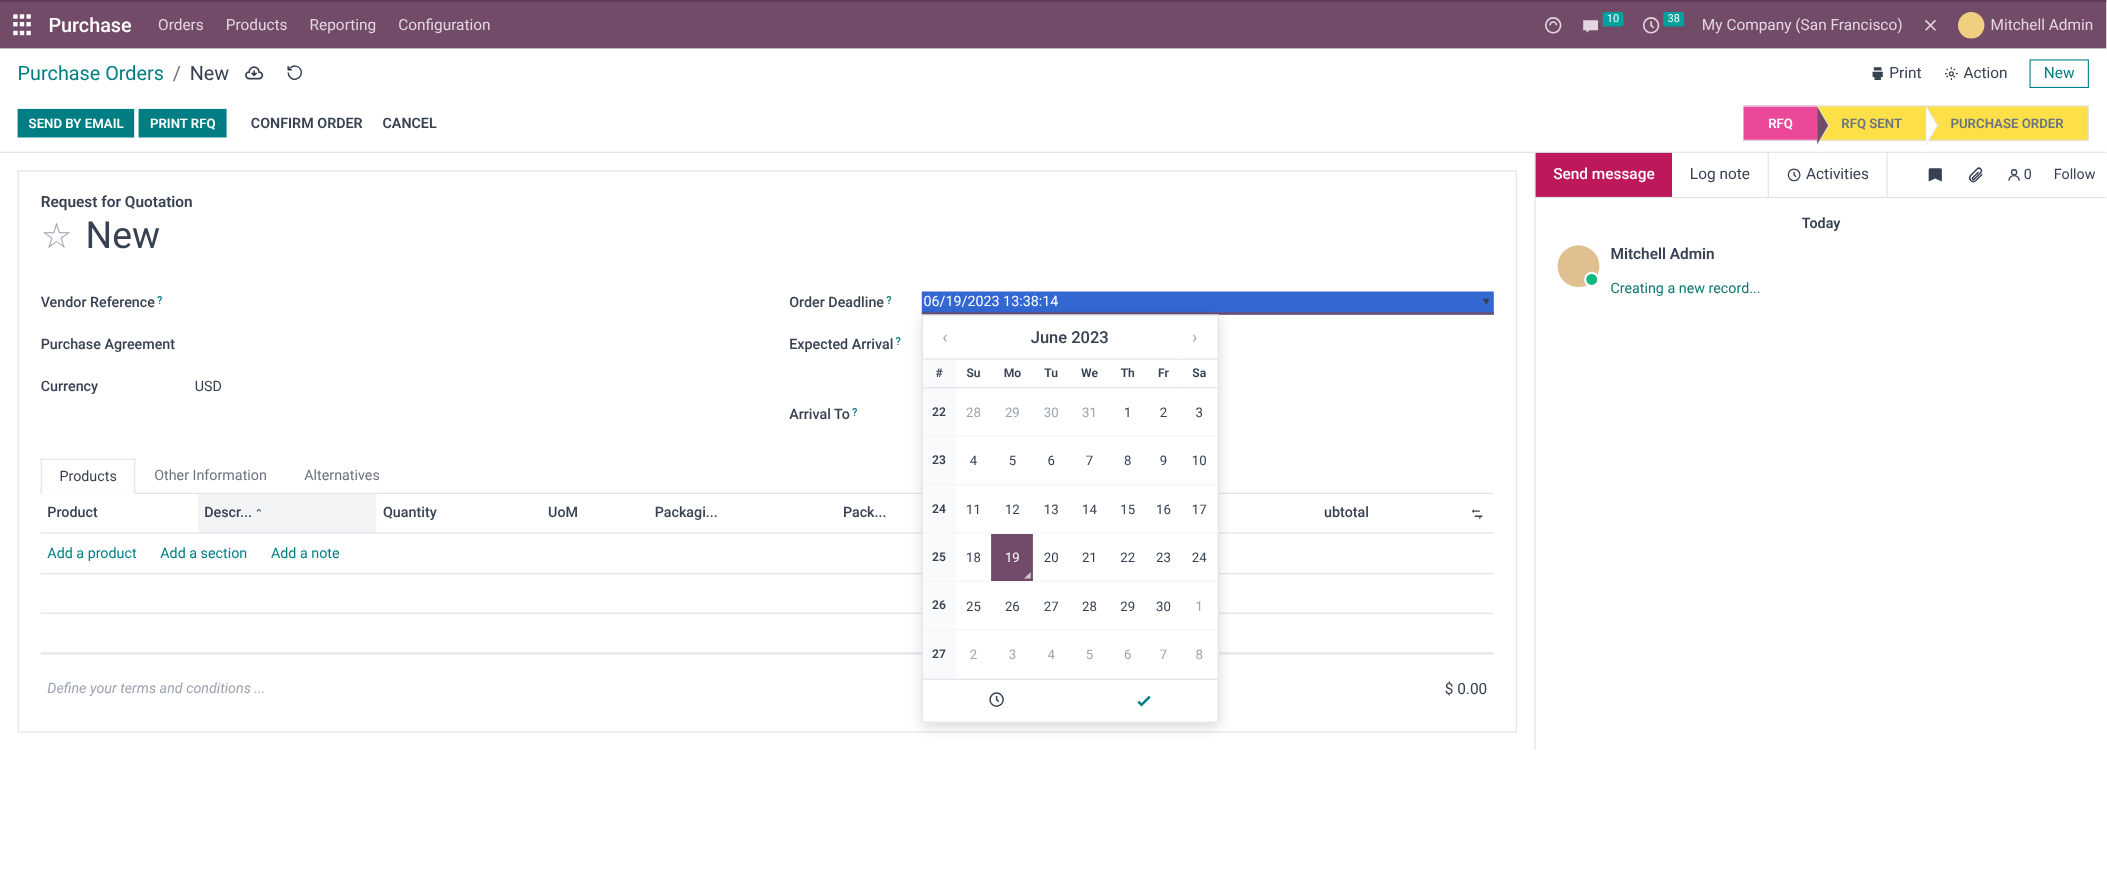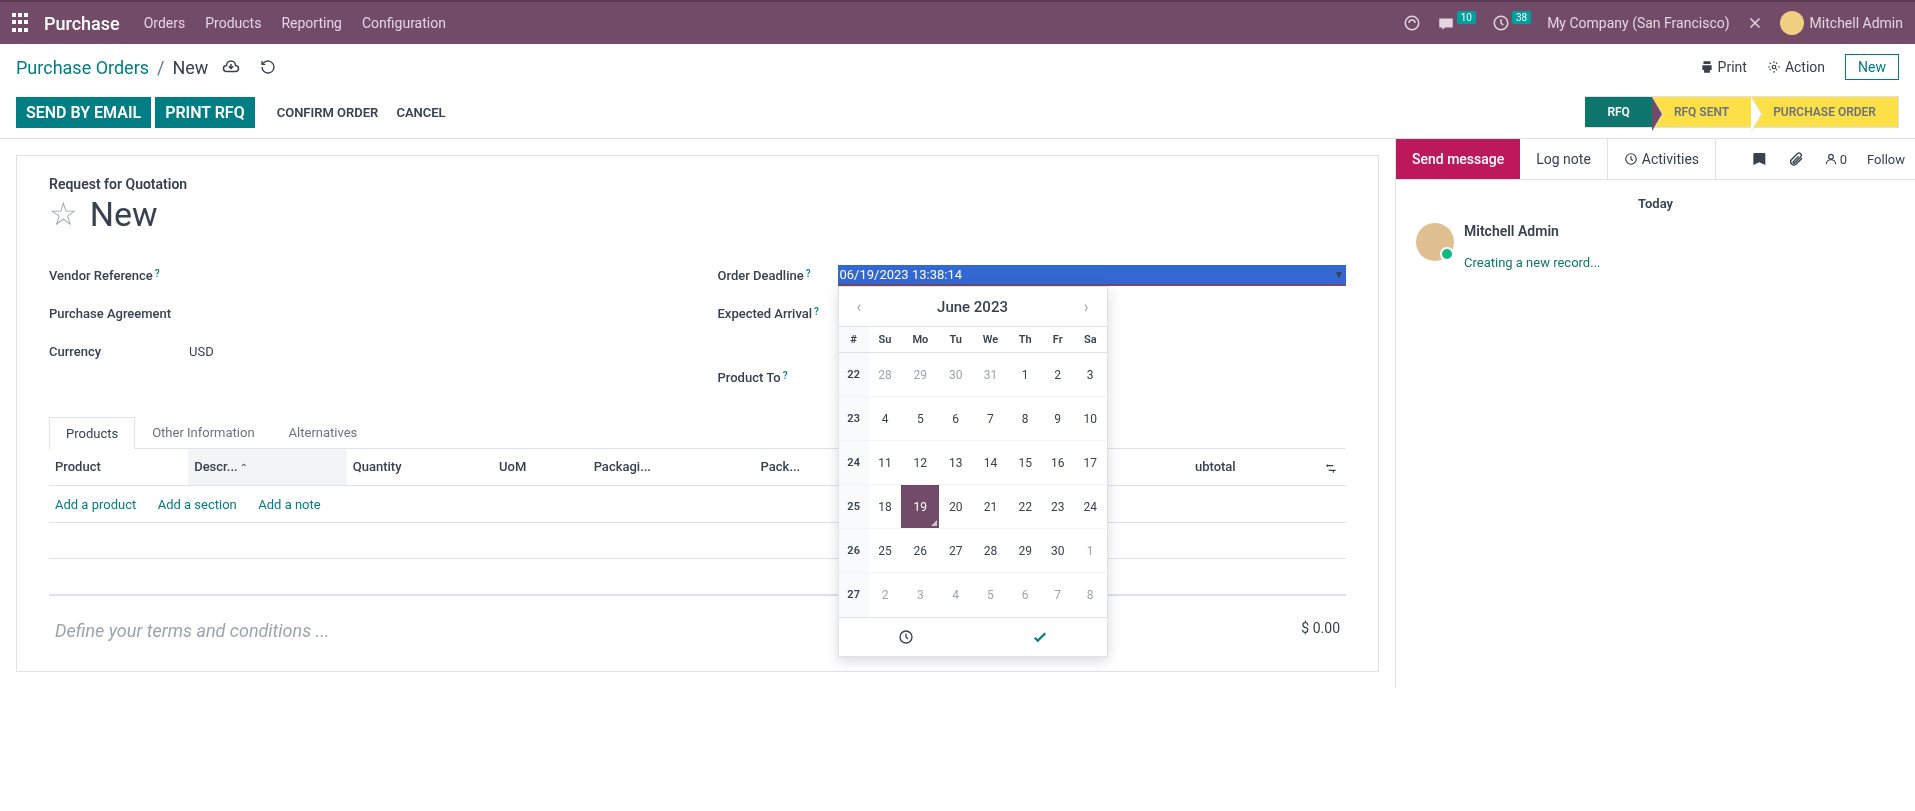--- a/index.html
+++ b/index.html
@@ -22,36 +22,36 @@
 .crumb-bar .crumb-sep { margin: 0 8px; font-size: 18px; color: #6b7280; }
 .crumb-bar .crumb-current { font-size: 18px; color: #374151; }
 .crumb-bar .crumb-icons { margin-left: 14px; color: #374151; display: flex; gap: 20px; }
 .crumb-bar .crumb-icons span { cursor: pointer; }
 .crumb-bar .spacer { flex: 1; }
 .crumb-bar .action-btn { display: flex; align-items: center; gap: 4px; margin-left: 20px; cursor: pointer; color: #374151; }
 .crumb-bar .new-btn { border: 1px solid #017e84; color: #017e84; padding: 4px 12px; margin-left: 20px; cursor: pointer; font-size: 14px; }
 
 
 .status-bar { display: flex; align-items: center; padding: 6px 16px 10px; border-bottom: 1px solid #dee2e6; }
-.status-bar .btn-primary { background: #017e84; color: #fff; border: none; padding: 6px 10px; font-weight: 600; font-size: 16px; margin-right: 4px; cursor: pointer; }
+.status-bar .btn-primary { background: #017e84; color: #fff; border: none; padding: 6px 10px; font-weight: 600; font-size: 12px; margin-right: 4px; cursor: pointer; }
 .status-bar .btn-link { background: none; border: none; color: #374151; font-weight: 600; font-size: 13px; margin-left: 18px; cursor: pointer; }
 .status-bar .spacer { flex: 1; }
 .status-bar .stage { position: relative; padding: 8px 22px; font-size: 12px; font-weight: 600; color: #6b7280; background: #fde047; border-top: 1px solid #dee2e6; border-bottom: 1px solid #dee2e6; }
-.status-bar .stage.active { background: #0f766e; color: #fff; }
+.status-bar .stage.active { background: #ec4899; color: #fff; }
 .status-bar .stage::after { content:''; position:absolute; right:-10px; top:0; width:0; height:0; border-top:17px solid transparent; border-bottom:17px solid transparent; border-left:10px solid #fff; z-index:2; }
 .status-bar .stage.active::after { border-left-color: #714B67; }
 .status-bar .stage:last-child::after { display:none; }
 .status-bar .stage::before { content:''; position:absolute; right:-11px; top:-1px; width:0; height:0; border-top:18px solid transparent; border-bottom:18px solid transparent; border-left:11px solid #dee2e6; z-index:1; }
 .status-bar .stage:last-child::before { display:none; }
 .status-bar .stage:last-child { border-right: 1px solid #dee2e6; }
 
 
 .layout { display: flex; }
 .main { flex: 1; padding: 16px; }
-.sheet { border: 1px solid #dee2e6; padding: 20px 32px; background: #fff; }
+.sheet { border: 1px solid #dee2e6; padding: 20px 20px; background: #fff; }
 
 
 .sheet .form-title { font-size: 14px; font-weight: 600; color: #374151; }
 .sheet .title-row { display: flex; align-items: center; gap: 12px; margin-top: 2px; margin-bottom: 24px; }
 .sheet .star { font-size: 32px; color: #9ca3af; cursor: pointer; }
 .sheet .record-name { font-size: 34px; color: #374151; }
 
 
 .form-row { display: flex; gap: 40px; }
 .form-col { flex: 1; }
@@ -72,21 +72,21 @@
 
 
 .tbl { width: 100%; border-collapse: collapse; margin-top: 0; }
 .tbl th { text-align: left; padding: 10px 6px; font-size: 13px; font-weight: 500; color: #374151; border-bottom: 1px solid #dee2e6; }
 .tbl th.sortable { background: #f3f4f6; }
 .tbl .sort-icon { font-size: 10px; margin-left:2px; }
 .tbl th:last-child { width: 30px; text-align:center; }
 .add-links { padding: 10px 6px; border-bottom: 1px solid #dee2e6; }
 .add-links a { color: #017e84; font-size: 13px; margin-right: 18px; cursor: pointer; }
 .terms-row { padding: 24px 6px 10px; border-top: 1px solid #dee2e6; display:flex; }
-.terms-row .terms { color: #9ca3af; font-style: italic; font-size: 18px; flex:1; }
+.terms-row .terms { color: #9ca3af; font-style: italic; font-size: 13px; flex:1; }
 .terms-row .total { font-size: 14px; color: #374151; }
 .empty-row { height: 36px; border-bottom: 1px solid #dee2e6; }
 
 
 .cal-popup { position:absolute; background:#fff; border:1px solid #dee2e6; box-shadow:0 4px 12px rgba(0,0,0,0.15); width:270px; z-index:100; }
 .cal-head { display:flex; align-items:center; justify-content:space-between; padding:10px 14px; }
 .cal-head .nav { color:#9ca3af; cursor:pointer; font-size:16px; padding: 0 4px; }
 .cal-head .month { font-size:15px; color:#374151; font-weight:500; }
 .cal-grid { width:100%; border-collapse:collapse; }
 .cal-grid th { font-size:11px; font-weight:600; color:#374151; padding:6px 0; text-align:center; border-top:1px solid #dee2e6; border-bottom:1px solid #dee2e6; }
@@ -246,21 +246,21 @@
             <div class="input-wrap">
               <input type="text" class="highlighted" value="06/19/2023 13:38:14" style="">
               <span class="dd-caret">▼</span>
             </div>
           </div>
           <div class="field">
             <div class="label" style="width:120px;"><span>Expected Arrival</span><span class="help">?</span></div>
             <div class="value"></div>
           </div>
           <div class="field" style="margin-top:30px;">
-            <div class="label" style="width:120px;"><span>Product To</span><span class="help">?</span></div>
+            <div class="label" style="width:120px;"><span>Arrival To</span><span class="help">?</span></div>
             <div class="value"></div>
           </div>
 
           <div class="cal-popup" style="top:28px; left:120px;">
             <div class="cal-head">
               <span class="nav">‹</span>
               <span class="month">June 2023</span>
               <span class="nav">›</span>
             </div>
             <table class="cal-grid">

